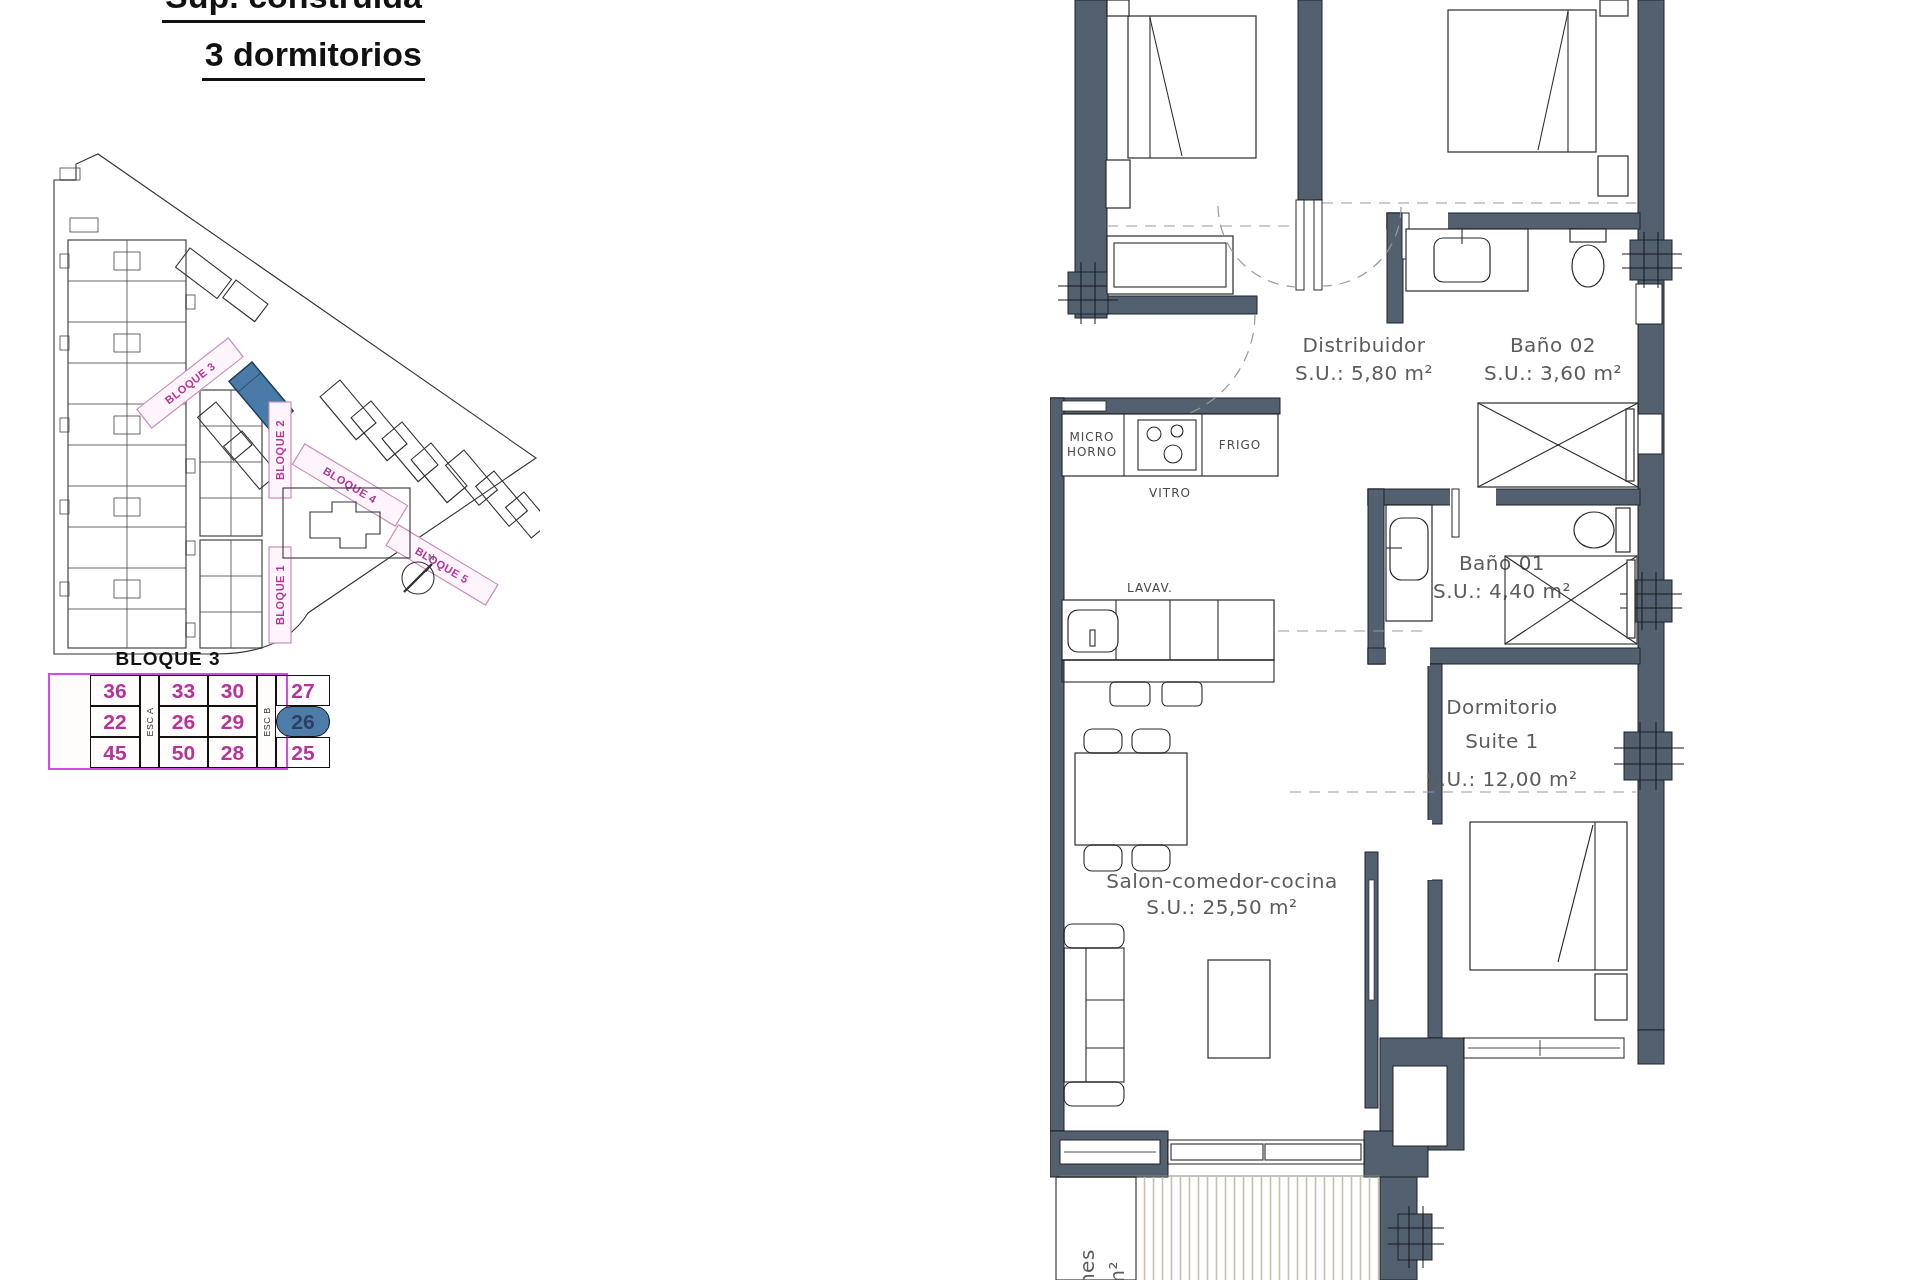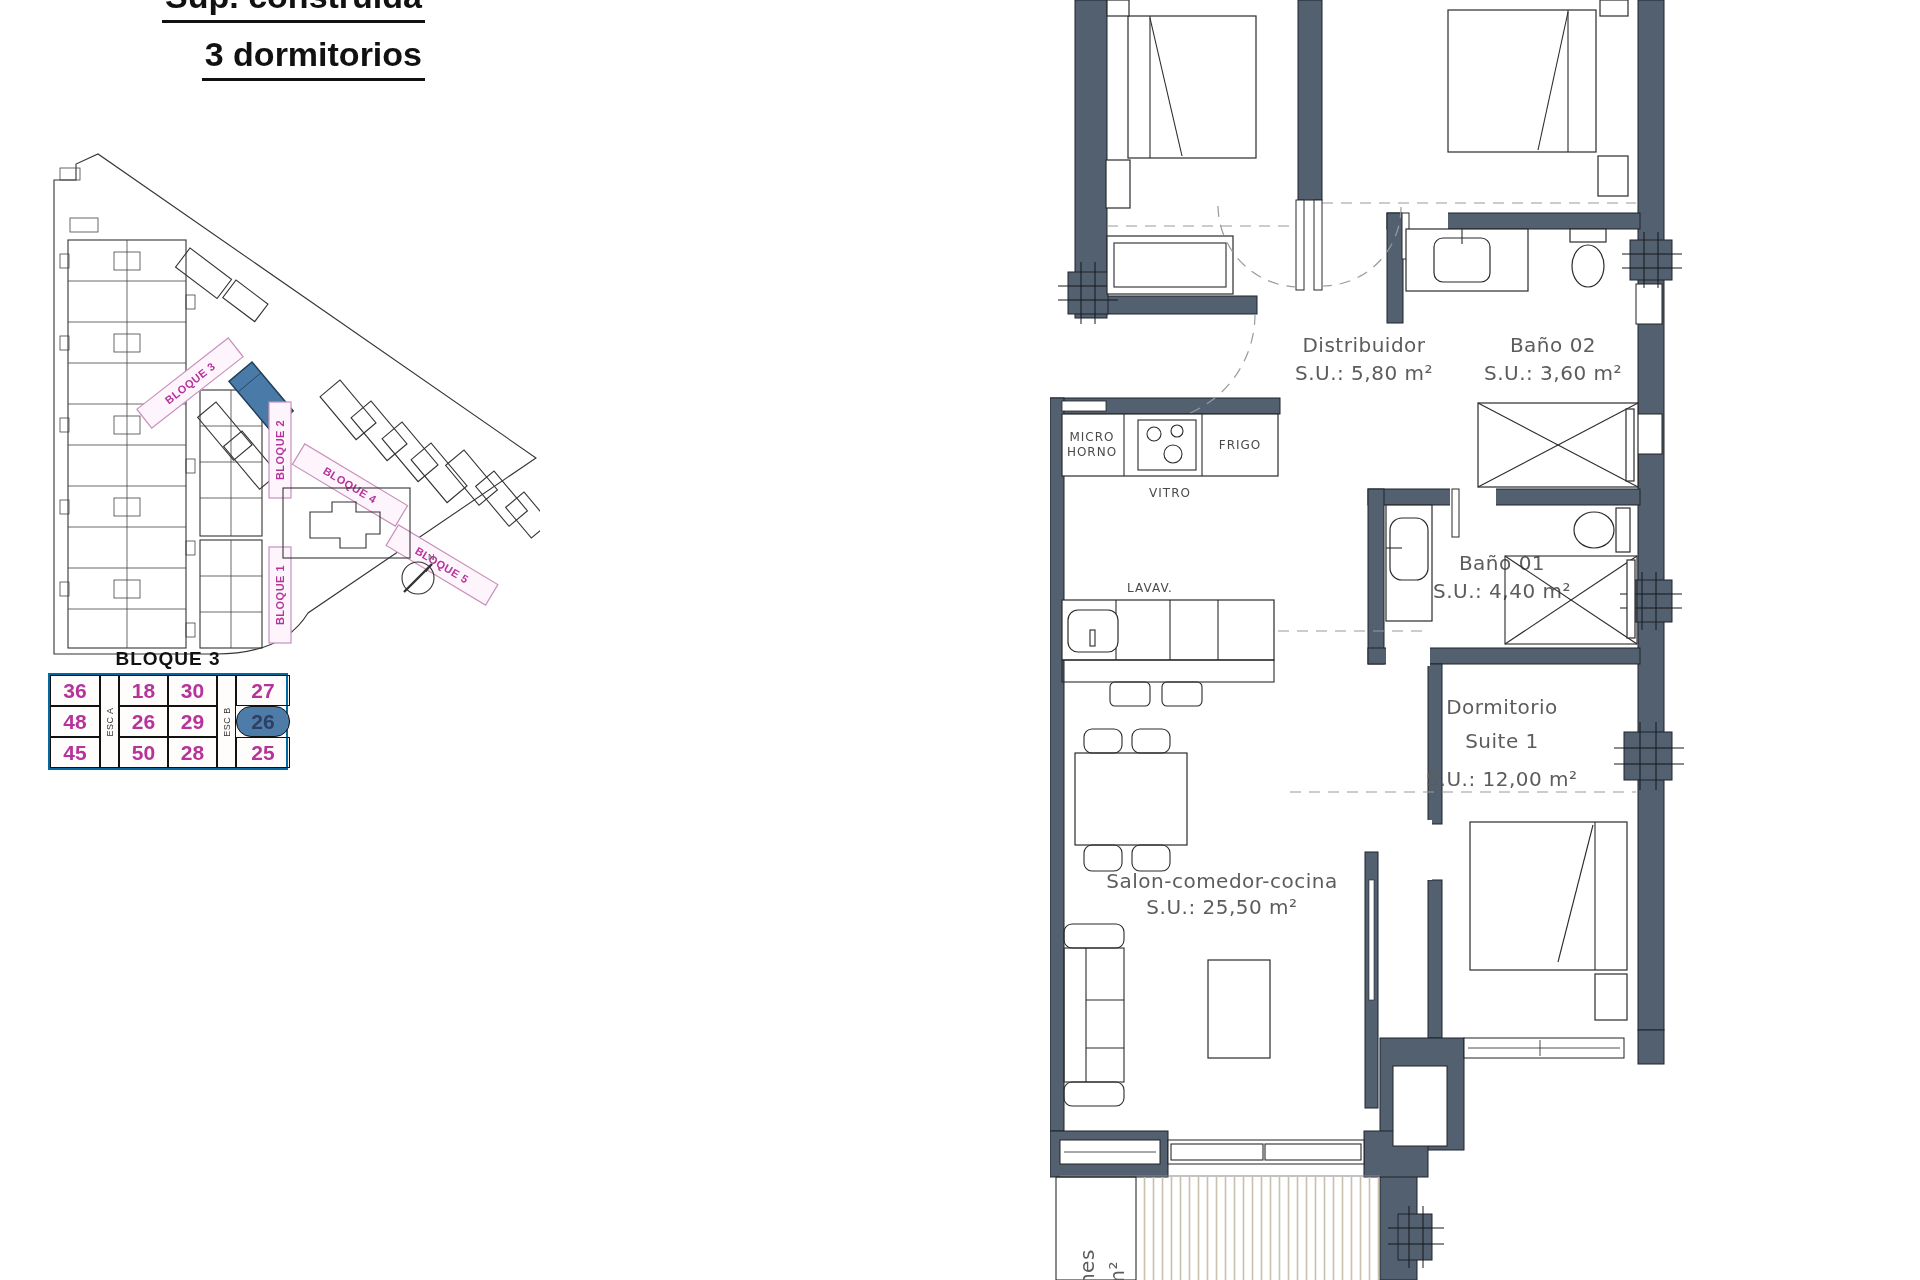--- a/index.html
+++ b/index.html
@@ -15,21 +15,21 @@
   .sp-line{fill:none;stroke:#333;stroke-width:1.1;}
   .sp-thin{fill:none;stroke:#444;stroke-width:0.8;}
   .blk-box{fill:#fdf5fb;stroke:#c990bd;stroke-width:1.2;}
   .blk-txt{font:bold 11px "Liberation Sans",sans-serif;fill:#b5339b;letter-spacing:.5px;
         text-anchor:middle;}
   
   .bt{position:absolute;left:48px;top:648px;width:240px;}
   .bt-title{text-align:center;font-weight:bold;font-size:19px;color:#111;letter-spacing:1px;
         margin-bottom:3px;}
   .bt-grid{display:grid;grid-template-columns:50px 19px 49px 49px 19px 54px;
-        grid-auto-rows:31px;border:2px solid #0369a1;background:#fffdfb;}
+        grid-auto-rows:31px;border:2px solid #d946ef;background:#fffdfb;padding-left:40px;}
   .bt-cell{border:1px solid #111;display:flex;align-items:center;justify-content:center;
         font-weight:bold;font-size:21px;color:#b5339b;}
   .bt-esc{border:1px solid #111;display:flex;align-items:center;justify-content:center;}
   .bt-esc span{transform:rotate(-90deg);font-size:9px;color:#333;letter-spacing:.5px;
         white-space:nowrap;font-weight:normal;}
   .bt-hl{background:#4d7ca9;color:#2e3f63;border-radius:15px;}
   
   .floorplan{position:absolute;left:1050px;top:0px;}
   .wall{fill:#53606f;stroke:#1c242e;stroke-width:1;}
   .furn{fill:#ffffff;stroke:#2b2b2b;stroke-width:1.2;}
@@ -181,28 +181,28 @@
     </g>
   </svg>
 
   <div class="bt">
     <div class="bt-title">BLOQUE 3</div>
     <div class="bt-grid">
       <div class="bt-cell" style="grid-area:1/1">36</div>
       <div class="bt-esc" style="grid-area:1/2/4/3">
           <span>ESC A</span>
         </div>
-      <div class="bt-cell" style="grid-area:1/3">18</div>
+      <div class="bt-cell" style="grid-area:1/3">33</div>
       <div class="bt-cell" style="grid-area:1/4">30</div>
       <div class="bt-esc" style="grid-area:1/5/4/6">
           <span>ESC B</span>
         </div>
       <div class="bt-cell" style="grid-area:1/6">27</div>
 
-      <div class="bt-cell" style="grid-area:2/1">48</div>
+      <div class="bt-cell" style="grid-area:2/1">22</div>
       <div class="bt-cell" style="grid-area:2/3">26</div>
       <div class="bt-cell" style="grid-area:2/4">29</div>
       <div class="bt-cell bt-hl" style="grid-area:2/6">26</div>
 
       <div class="bt-cell" style="grid-area:3/1">45</div>
       <div class="bt-cell" style="grid-area:3/3">50</div>
       <div class="bt-cell" style="grid-area:3/4">28</div>
       <div class="bt-cell" style="grid-area:3/6">25</div>
     </div>
   </div>

